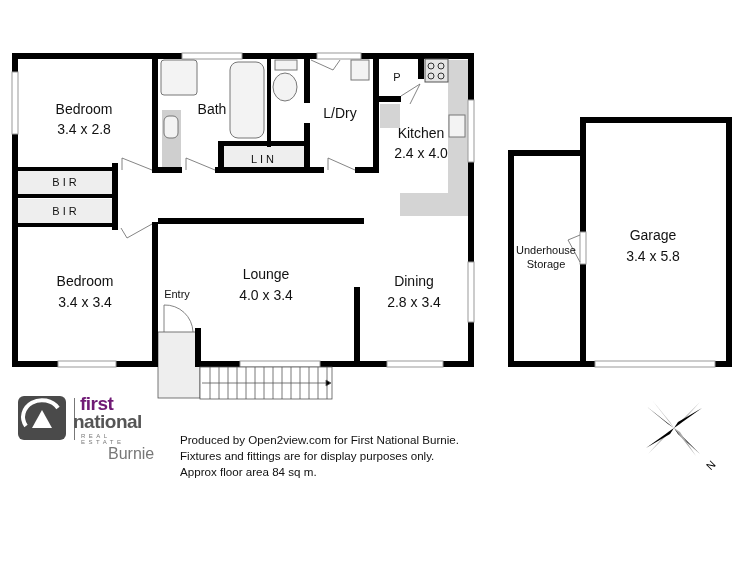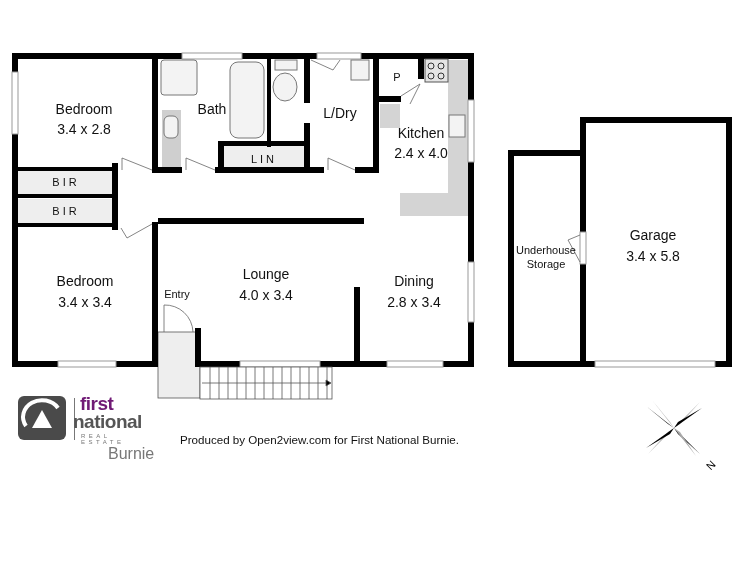--- a/index.html
+++ b/index.html
@@ -199,13 +199,15 @@
   </div>
   <div class="logo-divider"></div>
   <div class="logo-first">first</div>
   <div class="logo-national">national</div>
   <div class="logo-re">REAL ESTATE</div>
   <div class="logo-branch">Burnie</div>
 </div>
 
 <div class="disclaimer">
   <div>Produced by Open2view.com for First National Burnie.</div>
+  <div>Fixtures and fittings are for display purposes only.</div>
+  <div>Approx floor area 84 sq m.</div>
 </div>
 
 </body></html>

